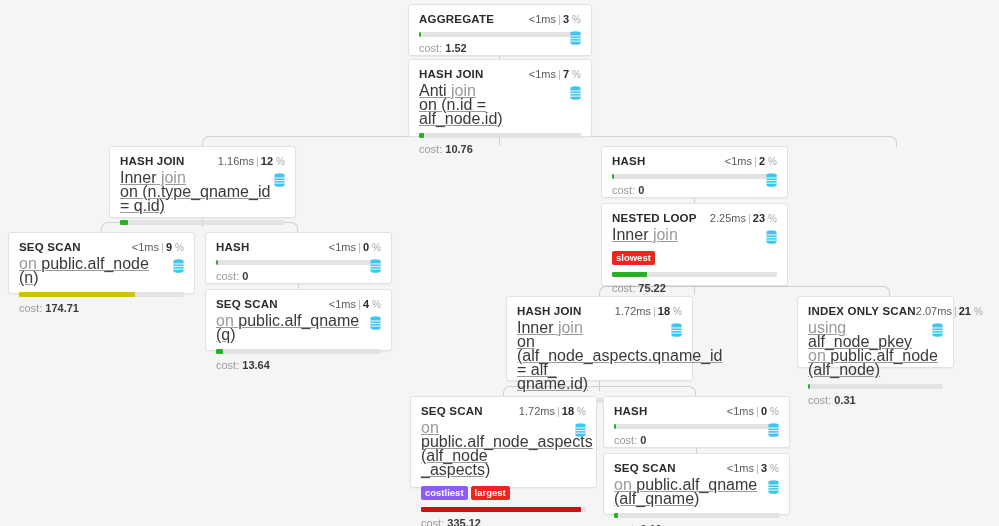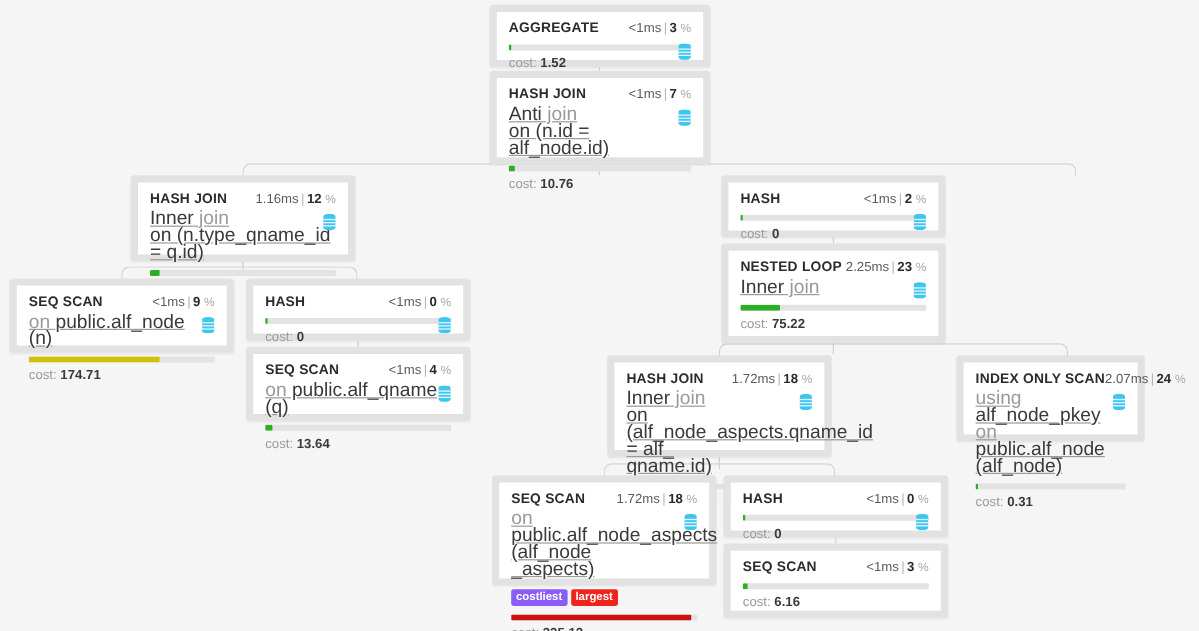--- a/index.html
+++ b/index.html
@@ -30,21 +30,21 @@
     border-left-width: 1px;
     border-right-width: 1px;
     border-top-left-radius: 7px;
     border-top-right-radius: 7px;
   }
 
   
   .node {
     position: absolute;
     background: #ffffff;
-    border: 6px solid #0f766e;
+    border: 1px solid #0f766e;
     border-radius: 3px;
     box-shadow: 0 1px 1px rgba(0,0,0,0.04);
     padding: 8px 10px 7px 10px;
   }
   .node-head {
     display: flex;
     align-items: baseline;
     justify-content: space-between;
     white-space: nowrap;
   }
@@ -277,20 +277,21 @@
         </div>
         <span class="db-icon"><svg viewBox="0 0 11 14" width="11" height="14" xmlns="http://www.w3.org/2000/svg">
             <ellipse cx="5.5" cy="2" rx="5" ry="1.8" fill="#3ec6ef"></ellipse>
             <rect x="0.5" y="2" width="10" height="10" fill="#3ec6ef"></rect>
             <ellipse cx="5.5" cy="12" rx="5" ry="1.8" fill="#3ec6ef"></ellipse>
             <rect x="0.5" y="4.4" width="10" height="1.1" fill="#ffffff" opacity="0.85"></rect>
             <rect x="0.5" y="7.0" width="10" height="1.1" fill="#ffffff" opacity="0.85"></rect>
             <rect x="0.5" y="9.6" width="10" height="1.1" fill="#ffffff" opacity="0.85"></rect>
           </svg></span>
       </div>
+      <div class="badges"><span class="badge" style="background: rgb(240, 36, 29);">slowest</span></div>
       <div class="bar" style="background: rgb(227, 227, 227);">
         <div class="bar-fill" style="width: 21%; background: rgb(43, 176, 36);"></div>
       </div>
       <div class="cost"><span>cost:</span> <span class="costval">75.22</span></div>
     </div>
     <div class="node" style="left: 205px; top: 289px; width: 187px; height: 62px; background: rgb(255, 255, 255); border-color: rgb(226, 226, 226);">
       <div class="node-head">
         <span class="node-title">SEQ SCAN</span>
         <span class="node-metrics"><span class="dur">&lt;1ms</span><span class="sep">|</span><span class="pctnum">4</span> <span class="pctsym">%</span></span>
       </div>
@@ -333,21 +334,21 @@
           </svg></span>
       </div>
       <div class="bar" style="background: rgb(227, 227, 227);">
         <div class="bar-fill" style="width: 16%; background: rgb(43, 176, 36);"></div>
       </div>
       <div class="cost"><span>cost:</span> <span class="costval">49.52</span></div>
     </div>
     <div class="node" style="left: 797px; top: 296px; width: 157px; height: 72px; background: rgb(255, 255, 255); border-color: rgb(226, 226, 226);">
       <div class="node-head">
         <span class="node-title">INDEX ONLY SCAN</span>
-        <span class="node-metrics"><span class="dur">2.07ms</span><span class="sep">|</span><span class="pctnum">24</span> <span class="pctsym">%</span></span>
+        <span class="node-metrics"><span class="dur">2.07ms</span><span class="sep">|</span><span class="pctnum">21</span> <span class="pctsym">%</span></span>
       </div>
       <div class="node-body">
         <div class="node-detail">
           <div><span>using</span><span class="strong"> alf_node_pkey</span></div>
           <div><span>on</span><span class="strong"> public.alf_node (alf_node)</span></div>
         </div>
         <span class="db-icon"><svg viewBox="0 0 11 14" width="11" height="14" xmlns="http://www.w3.org/2000/svg">
             <ellipse cx="5.5" cy="2" rx="5" ry="1.8" fill="#3ec6ef"></ellipse>
             <rect x="0.5" y="2" width="10" height="10" fill="#3ec6ef"></rect>
             <ellipse cx="5.5" cy="12" rx="5" ry="1.8" fill="#3ec6ef"></ellipse>
@@ -404,18 +405,31 @@
       <div class="bar" style="background: rgb(227, 227, 227);">
         <div class="bar-fill" style="width: 1.5%; background: rgb(43, 176, 36);"></div>
       </div>
       <div class="cost"><span>cost:</span> <span class="costval">0</span></div>
     </div>
     <div class="node" style="left: 603px; top: 453px; width: 187px; height: 62px; background: rgb(255, 255, 255); border-color: rgb(226, 226, 226);">
       <div class="node-head">
         <span class="node-title">SEQ SCAN</span>
         <span class="node-metrics"><span class="dur">&lt;1ms</span><span class="sep">|</span><span class="pctnum">3</span> <span class="pctsym">%</span></span>
       </div>
+      <div class="node-body">
+        <div class="node-detail">
+          <div><span>on</span><span class="strong"> public.alf_qname (alf_qname)</span></div>
+        </div>
+        <span class="db-icon"><svg viewBox="0 0 11 14" width="11" height="14" xmlns="http://www.w3.org/2000/svg">
+            <ellipse cx="5.5" cy="2" rx="5" ry="1.8" fill="#3ec6ef"></ellipse>
+            <rect x="0.5" y="2" width="10" height="10" fill="#3ec6ef"></rect>
+            <ellipse cx="5.5" cy="12" rx="5" ry="1.8" fill="#3ec6ef"></ellipse>
+            <rect x="0.5" y="4.4" width="10" height="1.1" fill="#ffffff" opacity="0.85"></rect>
+            <rect x="0.5" y="7.0" width="10" height="1.1" fill="#ffffff" opacity="0.85"></rect>
+            <rect x="0.5" y="9.6" width="10" height="1.1" fill="#ffffff" opacity="0.85"></rect>
+          </svg></span>
+      </div>
       <div class="bar" style="background: rgb(227, 227, 227);">
         <div class="bar-fill" style="width: 2.5%; background: rgb(43, 176, 36);"></div>
       </div>
       <div class="cost"><span>cost:</span> <span class="costval">6.16</span></div>
     </div>
   </div>
 
 </body></html>

